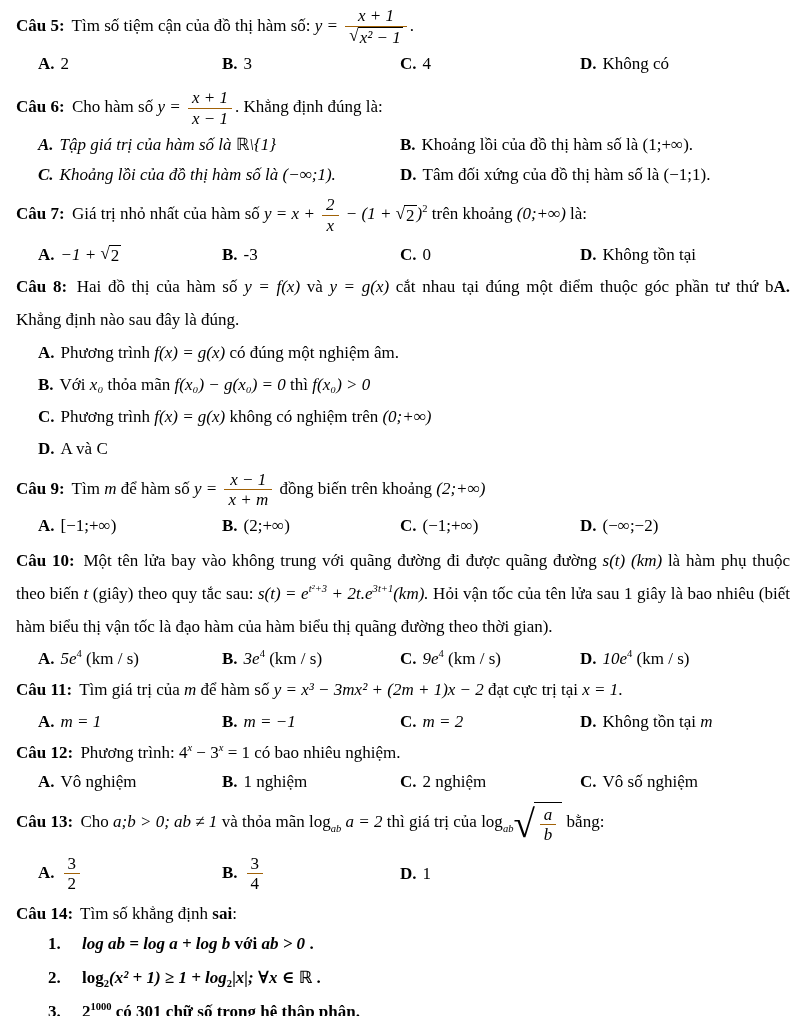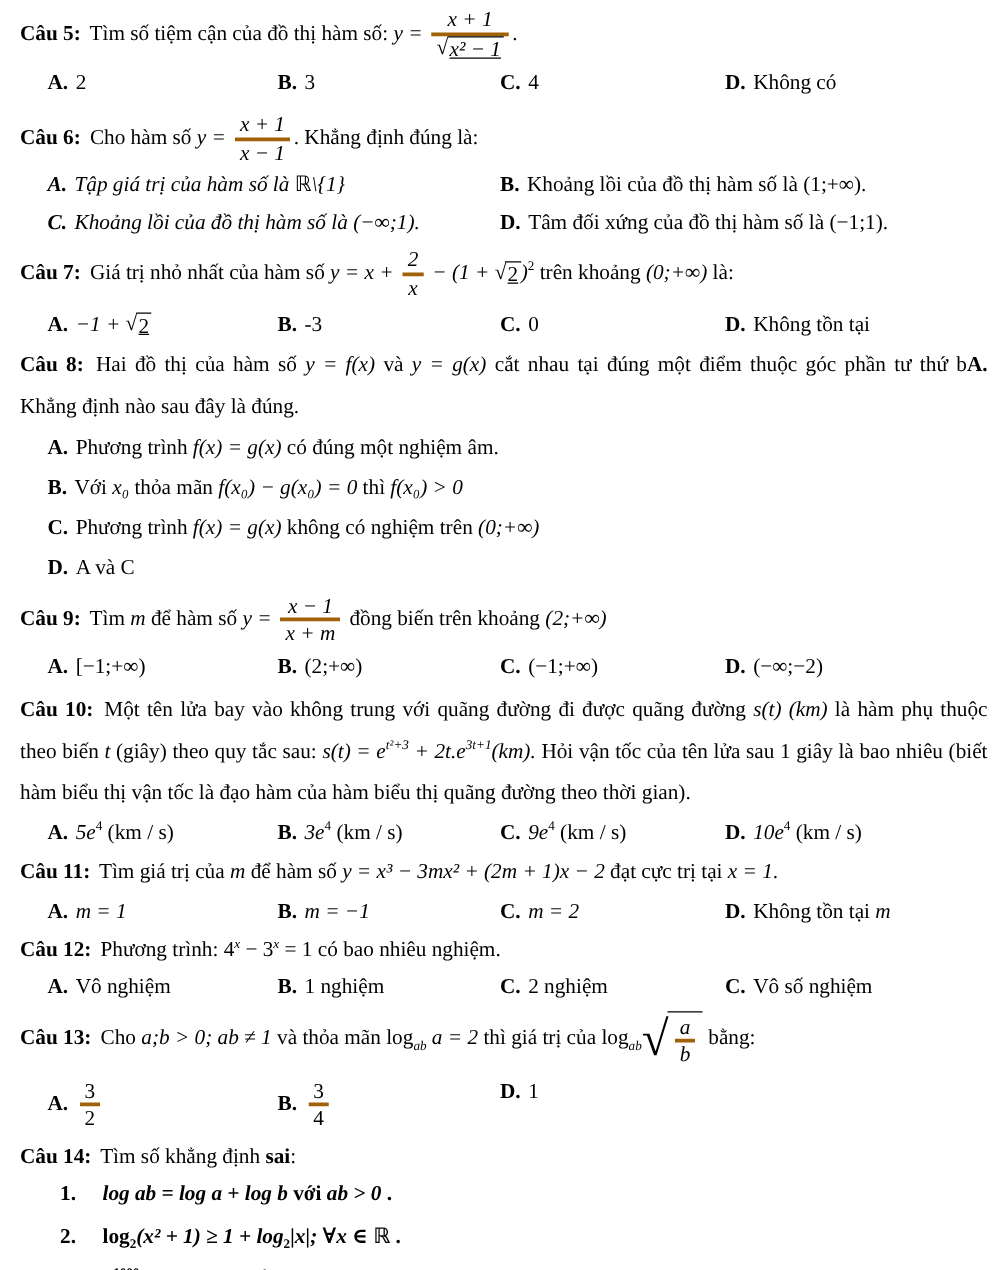--- a/index.html
+++ b/index.html
@@ -8,35 +8,35 @@
     width:800px; height:1016px; overflow:hidden;
     font-family:"Liberation Serif","DejaVu Serif","DejaVu Sans",serif;
     font-size:17px; color:#000;
   }
   .doc { padding:6px 10px 0 16px; }
   .b  { font-weight:700; }
   .m  { font-style:italic; }
   .qhead { margin-bottom:8px; line-height:1.3; }
   .qlabel { font-weight:700; margin-right:3px; }
   .just { text-align:justify; text-align-last:justify; }
-  .optrow { display:flex; padding-left:22px; margin-bottom:12px; }
+  .optrow { display:flex; padding-left:22px; margin-bottom:12px; align-items:center; }
   .r4 .opt:nth-child(1){ width:184px; }
   .r4 .opt:nth-child(2){ width:178px; }
   .r4 .opt:nth-child(3){ width:180px; }
   .r4 .opt:nth-child(4){ flex:1; }
   .r2 .opt:nth-child(1){ width:362px;font-style:italic; }
   .r2 .opt:nth-child(2){ flex:1; }
   .ol { font-weight:700; margin-right:6px; }
   .qstack .opt { padding-left:22px; margin-bottom:9px; line-height:1.35; }
   .frac { display:inline-block; vertical-align:middle; text-align:center; margin:0 3px; }
-  .frac .num { display:block; padding:0 4px; line-height:1.15; border-bottom:3px solid #a16207; }
+  .frac .num { display:block; padding:0 4px; line-height:1.15; border-bottom:1px solid #a16207; }
   .frac .den { display:block; padding:0 4px; line-height:1.15; }
   .sqrt { display:inline-flex; vertical-align:middle; align-items:flex-start; }
   .sqrt .rad { line-height:1.1; margin-right:-1px; font-style:normal; }
-  .sqrt .bod { border-top:1px solid #000; padding:0 2px; line-height:1.2;text-decoration:underline; }
+  .sqrt .bod { border-top:1px solid #000; padding:0 2px; line-height:1.2; }
   .bigsqrt .rad { font-size:230%; line-height:0.75; align-self:center; font-weight:300; }
   .bigsqrt .bod { padding:2px 3px 0 3px; }
   sup { font-size:0.62em; line-height:0; }
   sub { font-size:0.62em; line-height:0; }
   .pline { margin-bottom:10px; line-height:1.35; }
   .items .item { padding-left:32px; margin-bottom:11px; line-height:1.35;font-weight:bold; }
   .inum { display:inline-block; width:34px; }
   .mb6{margin-bottom:6px}.mb7{margin-bottom:7px}.mb9{margin-bottom:9px}.mb10{margin-bottom:10px}.mb14{margin-bottom:14px}
 </style>
 </head>

